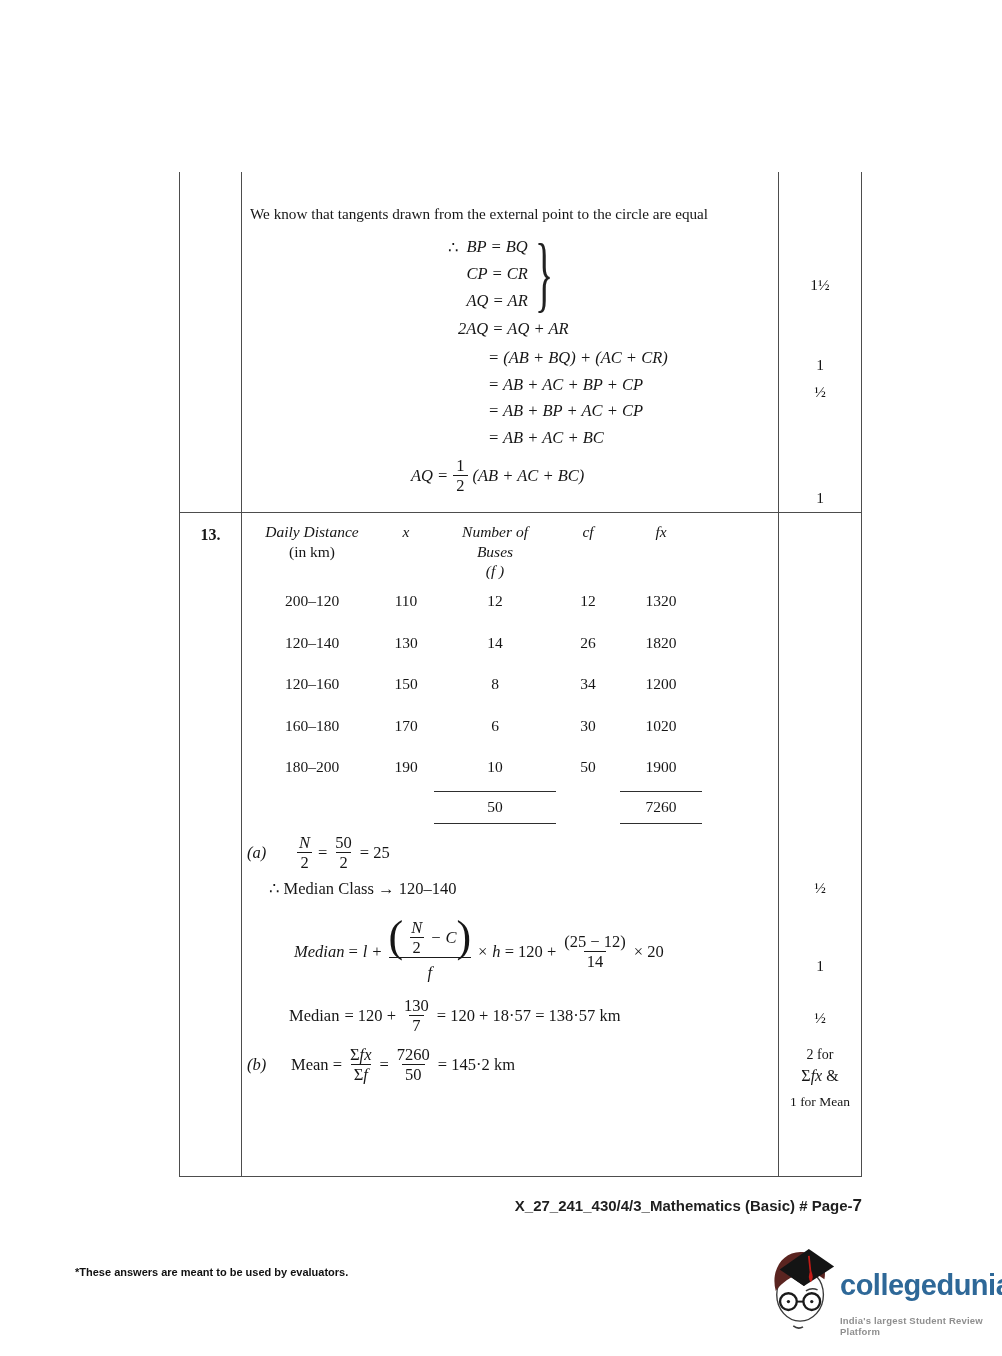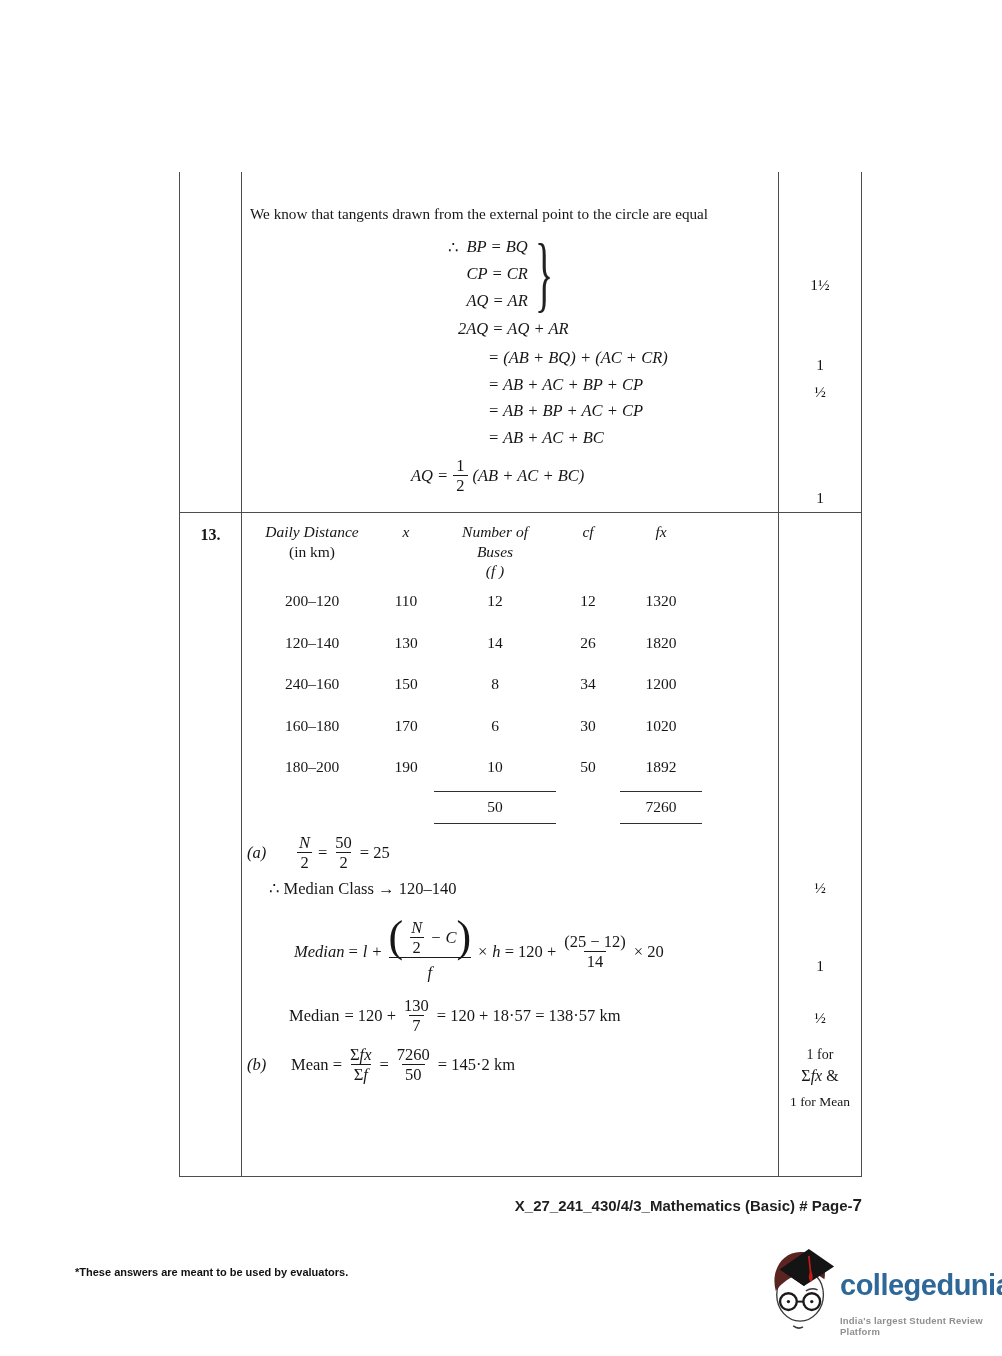--- a/index.html
+++ b/index.html
@@ -155,39 +155,39 @@
             <div>1320</div>
           </div>
           <div class="dtrow">
             <div>120–140</div>
             <div>130</div>
             <div>14</div>
             <div>26</div>
             <div>1820</div>
           </div>
           <div class="dtrow">
-            <div>240–160</div>
+            <div>120–160</div>
             <div>150</div>
             <div>8</div>
             <div>34</div>
             <div>1200</div>
           </div>
           <div class="dtrow">
             <div>160–180</div>
             <div>170</div>
             <div>6</div>
             <div>30</div>
             <div>1020</div>
           </div>
           <div class="dtrow">
             <div>180–200</div>
             <div>190</div>
             <div>10</div>
             <div>50</div>
-            <div>1892</div>
+            <div>1900</div>
           </div>
 
           <div class="dtotals">
             <div></div>
               <div></div>
             <div class="tline">50</div>
             <div></div>
             <div class="tline">7260</div>
           </div>
         </div>
@@ -256,21 +256,21 @@
           </span>
           <span class="rm">= 145·2 km</span>
         </div>
       </div>
 
       <div class="cell markscell">
         <span class="mk" style="top:366px">½</span>
         <span class="mk" style="top:444px">1</span>
         <span class="mk" style="top:496px">½</span>
         <div class="mknote" style="top:531px">
-          <div>1 for</div>
+          <div>2 for</div>
           <div style="font-size:16px"><span class="rm">Σ</span><span class="it">fx</span><span class="rm"> &amp;</span></div>
           <div class="l3">1 for Mean</div>
         </div>
       </div>
     </div>
   </div>
 
   <div class="footer-code"><span>X_27_241_430/4/3_Mathematics (Basic) # Page-</span><span class="pageno">7</span></div>
 
   <div class="note">*These answers are meant to be used by evaluators.</div>

